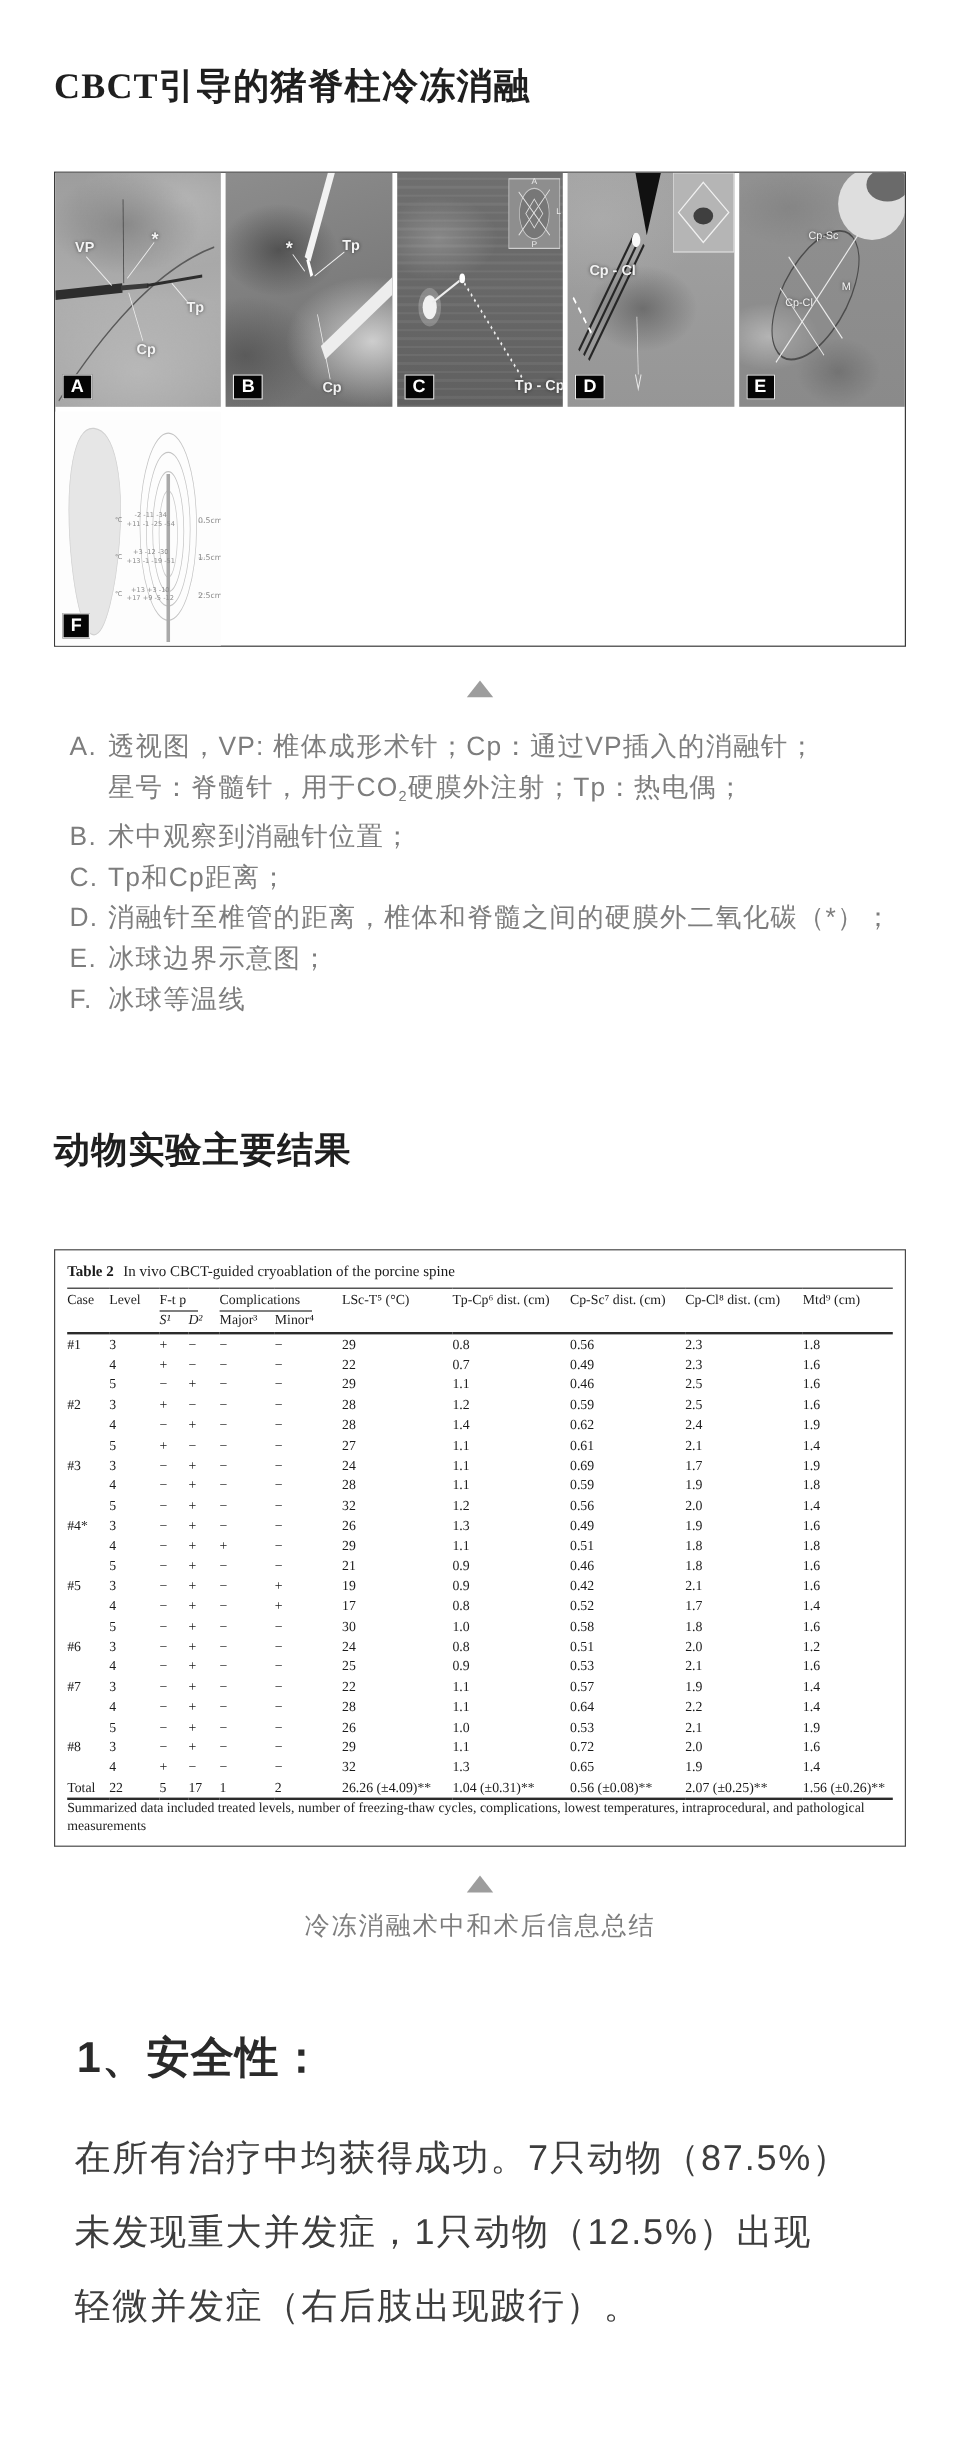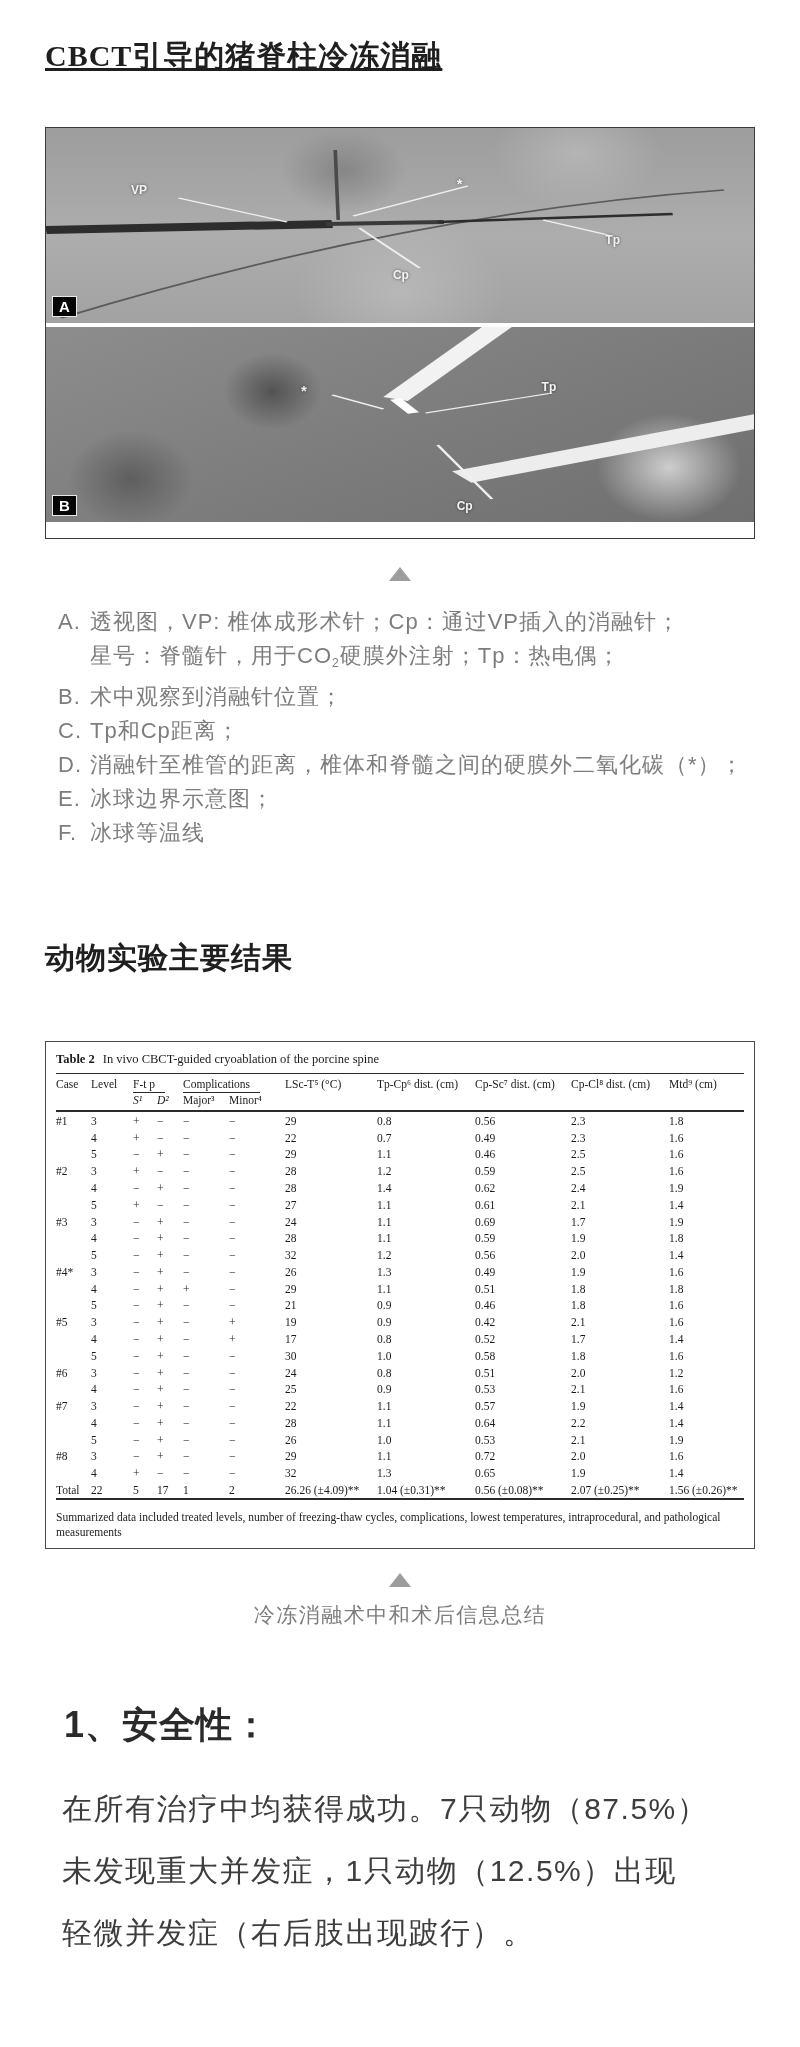--- a/index.html
+++ b/index.html
@@ -2,26 +2,26 @@
 <html><head>
 <meta charset="utf-8">
 <style>
   html,body{margin:0;padding:0;background:#fff;}
   body{width:800px;font-family:"Liberation Sans","DejaVu Sans",sans-serif;color:#333;}
   .page{width:800px;min-height:2047px;background:#fff;overflow:hidden;}
 
   
   .h-serif{font-family:"Liberation Serif","DejaVu Serif",serif;font-weight:bold;
            color:#1f1f1f;font-size:30px;letter-spacing:1px;margin:0 45px;}
-  .title1{padding-top:36px;text-decoration:underline;}
+  .title1{padding-top:52px;}
   .title2{padding-top:0;margin-top:88px;}
 
   
   .figure{margin:50px 45px 0;border:1px solid #3a3a3a;background:#fff;
-          display:grid;grid-template-columns:1fr;grid-template-rows:195px 195px;gap:4px;}
+          display:grid;grid-template-columns:1fr 1fr 1fr 1fr 1fr;grid-template-rows:195px 195px;gap:4px;}
   .panel{position:relative;overflow:hidden;}
   .panel svg{position:absolute;inset:0;width:100%;height:100%;}
   .tag{position:absolute;left:6px;bottom:6px;background:#050505;color:#fff;
        font:bold 15px/19px "Liberation Sans",sans-serif;padding:0 6px;border:1px solid #e8e8e8;z-index:3;}
   .flabel{position:absolute;color:#f3f3f3;font:bold 12px "Liberation Sans",sans-serif;
           text-shadow:0 0 3px rgba(0,0,0,.6);z-index:2;white-space:nowrap;}
   .flabel.small{font-size:9px;font-weight:normal;}
   .p-a{background:
      radial-gradient(90px 60px at 42% 22%, rgba(110,110,110,.55), transparent 70%),
      radial-gradient(120px 80px at 75% 12%, rgba(200,200,200,.5), transparent 70%),
@@ -69,21 +69,21 @@
   .pt-title{font-size:12.5px;padding:1px 0 6px;}
   .pt-title b{margin-right:8px;text-align:center;}
   table.tb{width:100%;border-collapse:collapse;border-top:1.5px solid #2b2b2b;table-layout:fixed;}
   table.tb th{font-weight:normal;text-align:left;font-size:11.5px;padding:4px 0 1px;vertical-align:top;}
   table.tb thead tr.sub th{padding:0 0 4px;}
   th.grp span{display:inline-block;border-bottom:1px solid #2b2b2b;padding:0 10px 2px 0;}
   table.tb thead{border-bottom:2.5px solid #2b2b2b;}
   table.tb tbody{border-bottom:2.5px solid #2b2b2b;}
   table.tb td{font-size:11.5px;padding:2.6px 0 2.2px;white-space:nowrap;overflow:hidden;}
   td.ital,th.ital{font-style:italic;}
-  .pt-foot{font-size:11.5px;line-height:15px;padding-top:10px;color:#222;}
+  .pt-foot{font-size:11.5px;line-height:15px;padding-top:0;color:#222;}
 
   
   .tcap{margin-top:14px;text-align:center;color:#7d7d7d;font-size:21px;letter-spacing:1.5px;}
 
   
   .h3{margin:72px 45px 0 64px;font-size:36px;font-weight:bold;color:#2a2a2a;letter-spacing:1px;}
   .para{margin:28px 60px 0 62px;color:#3d3d3d;font-size:30px;letter-spacing:1.5px;}
   .para .pline{line-height:62px;}
 </style>
 </head>

